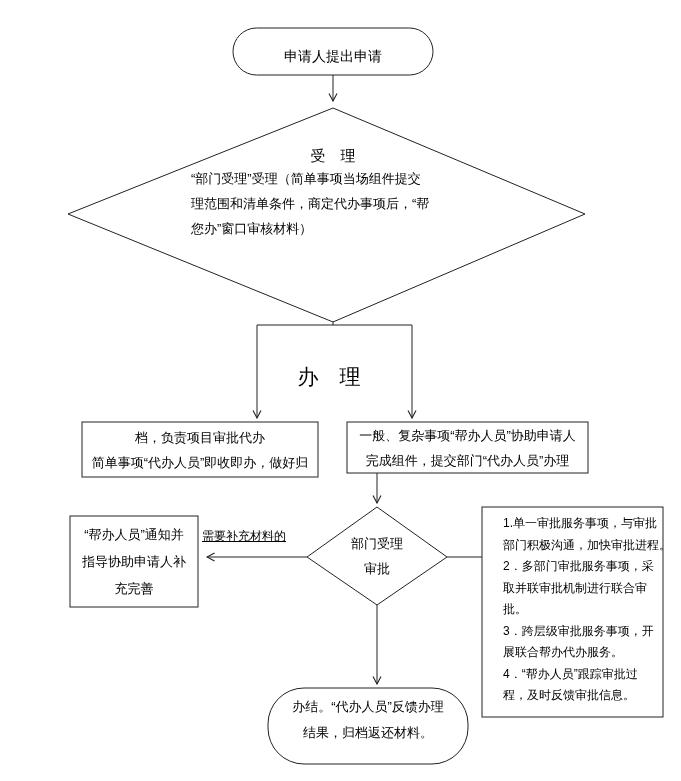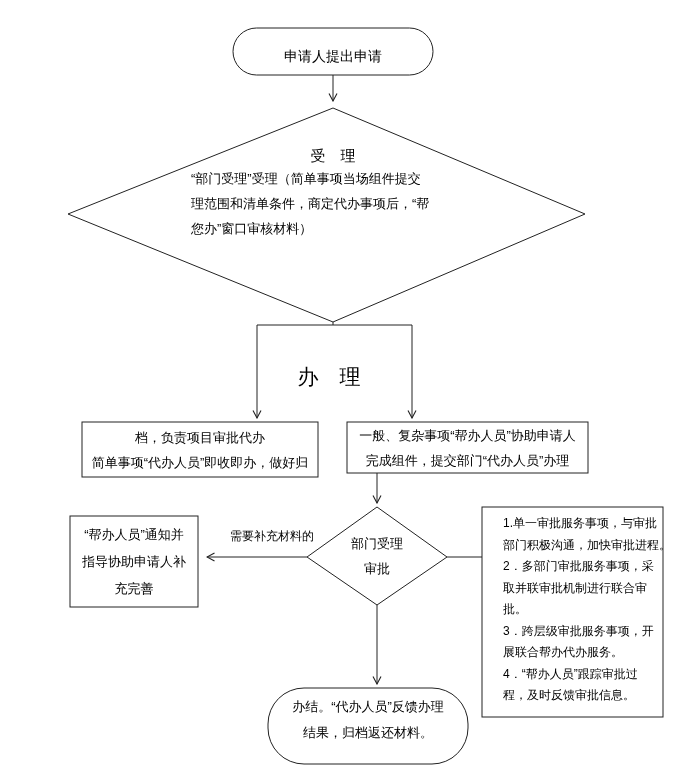--- a/index.html
+++ b/index.html
@@ -22,21 +22,21 @@
   .t-accept-title{left:233px;top:143px;width:200px;font-size:15px;}
   .t-accept-body{left:191px;top:166px;width:300px;}
   
   .t-handle{left:266px;top:364px;width:126px;font-size:21px;}
   
   .t-simple{left:82px;top:422px;width:236px;height:55px;line-height:25px;}
   .t-complex{left:347px;top:422px;width:241px;height:51px;line-height:25px;}
   
   .t-supp{left:70px;top:516px;width:128px;height:91px;line-height:27px;}
   
-  .t-supp-label{left:220px;top:528px;width:104px;font-size:12px;line-height:16px;}
+  .t-supp-label{left:192px;top:528px;width:104px;font-size:12px;line-height:16px;text-decoration:underline;}
   
   .t-review{left:307px;top:507px;width:140px;height:98px;line-height:25px;text-align:right;}
   
   .t-notes{left:489px;top:513px;width:170px;font-size:12px;line-height:21.5px;text-align:left;margin-left:14px;}
   
   .t-end{left:268px;top:688px;width:200px;height:64px;line-height:26px;}
 </style>
 </head>
 <body>
 

